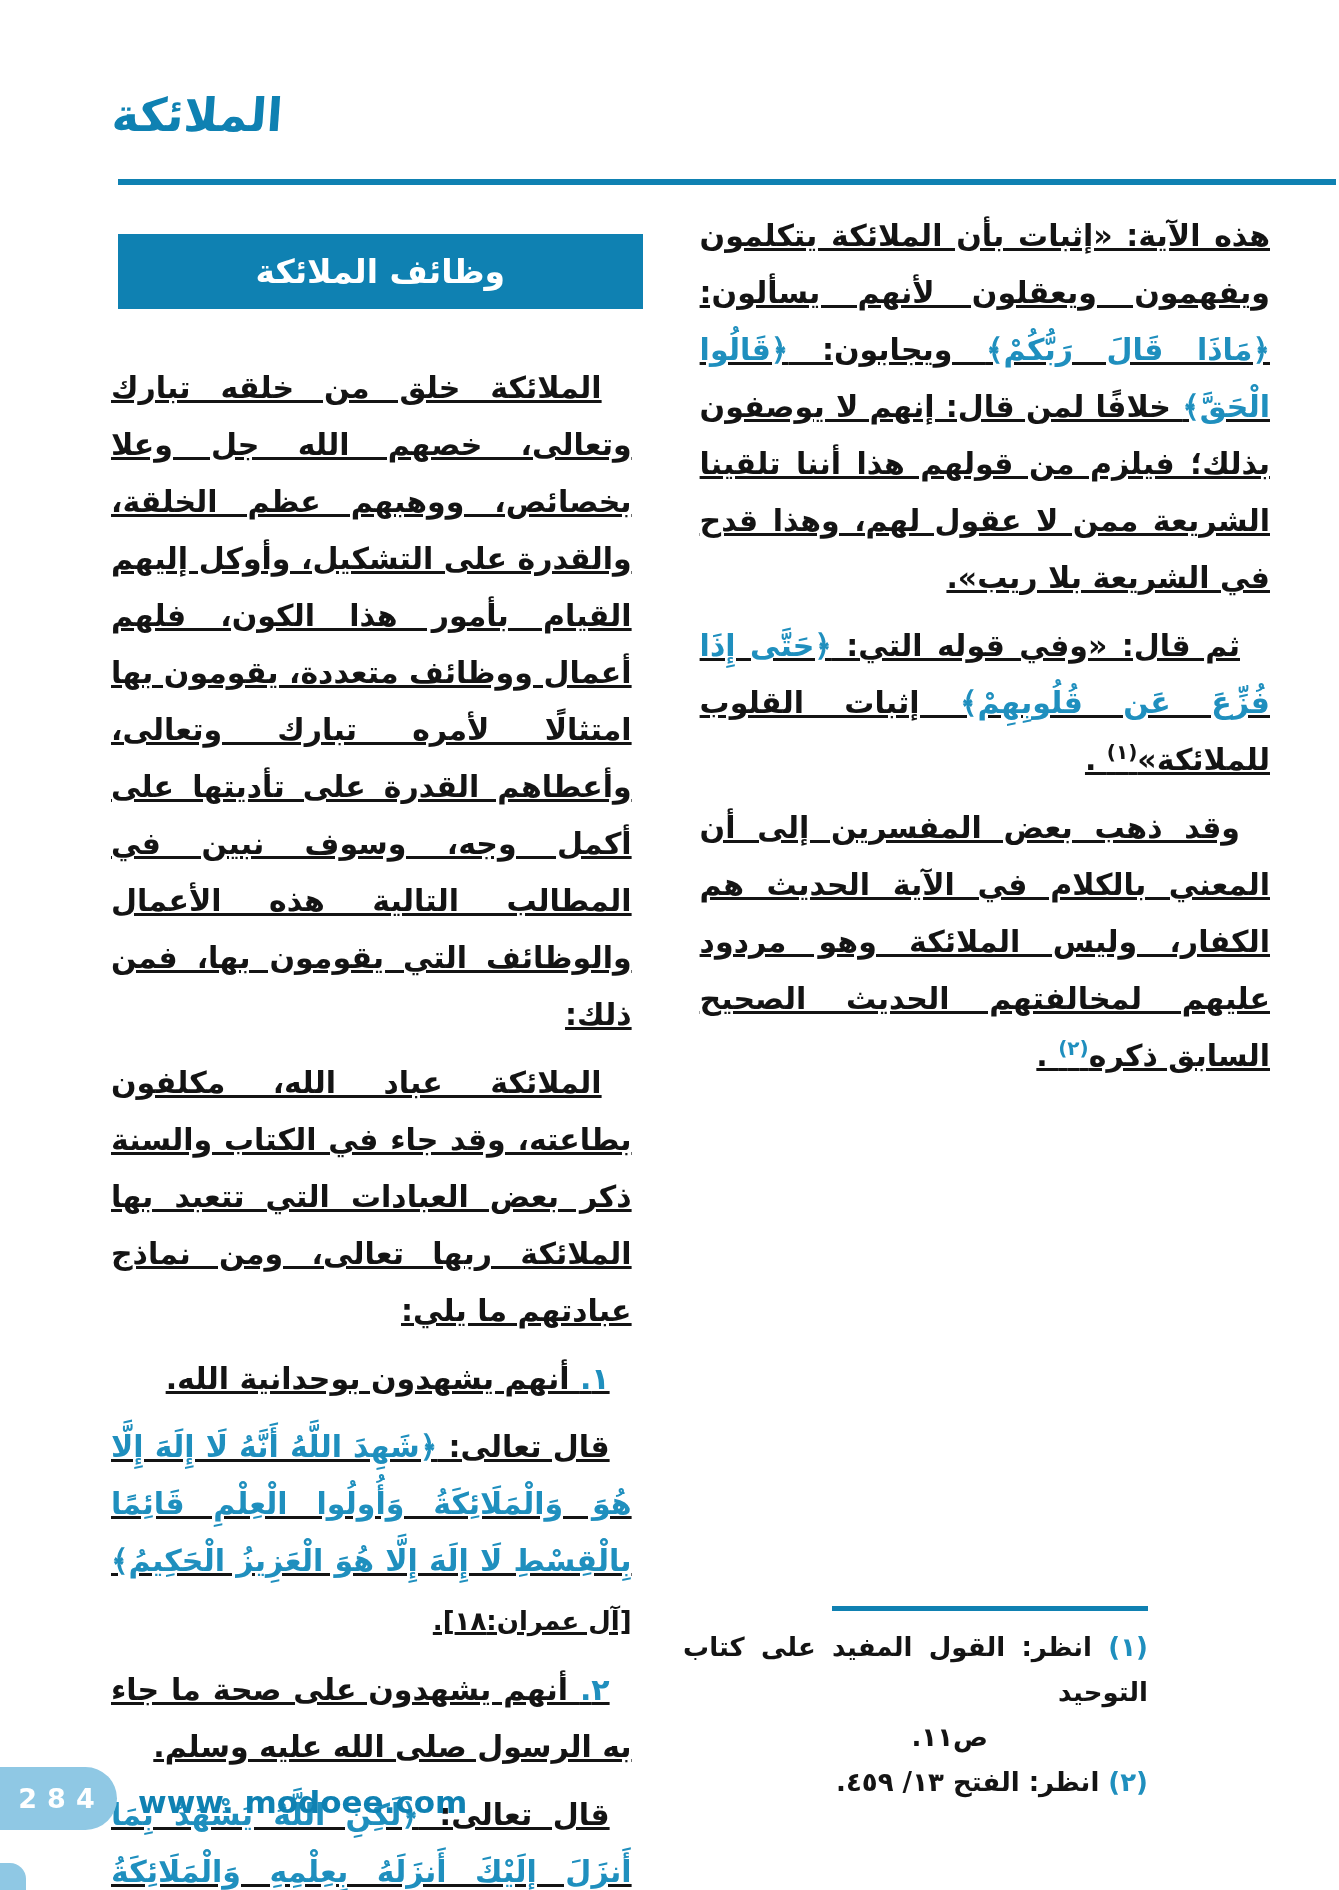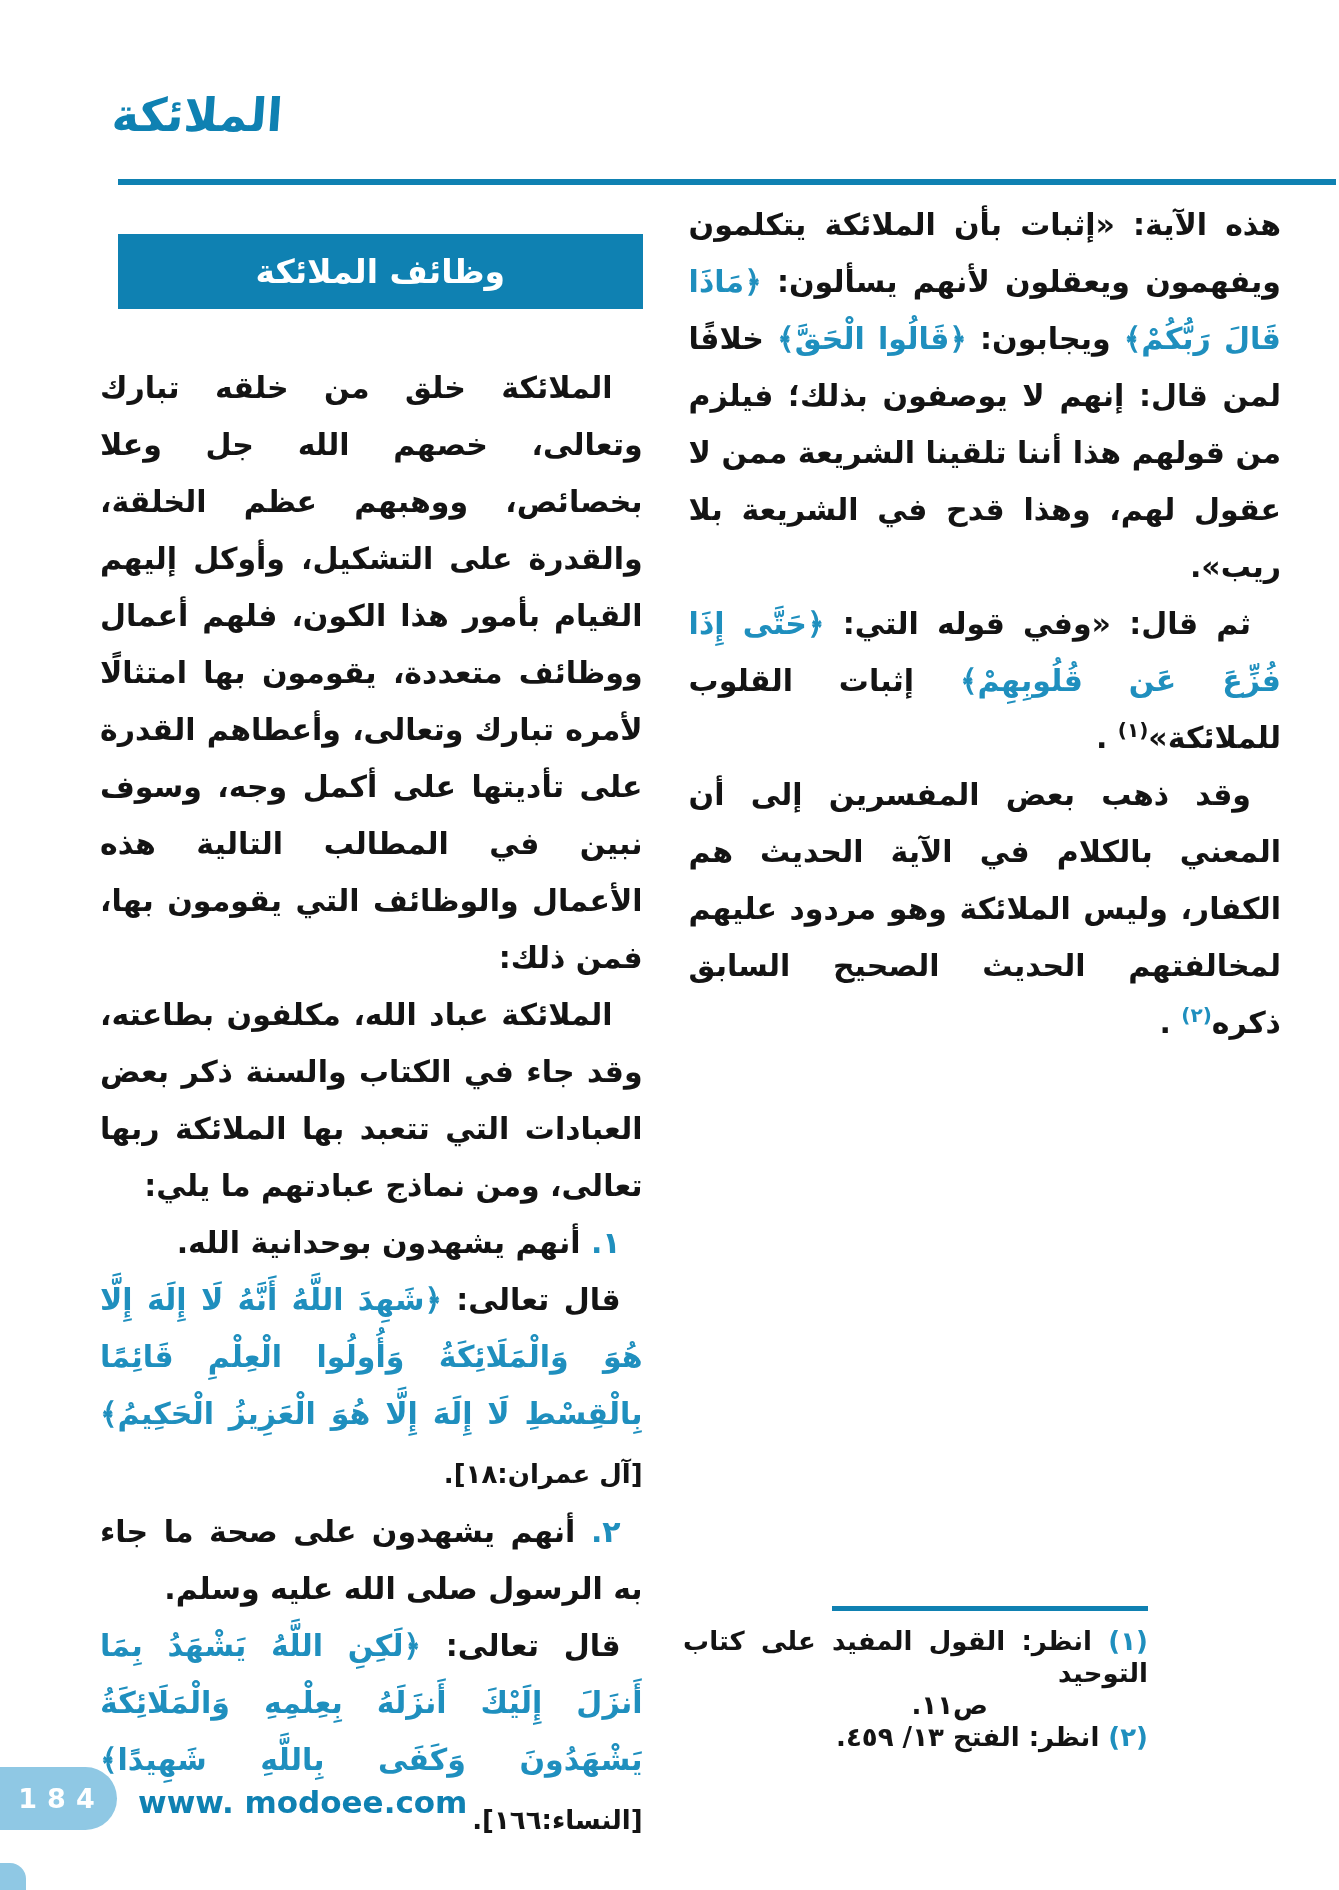--- a/index.html
+++ b/index.html
@@ -43,26 +43,27 @@
     left: 100px;
     right: 58px;
     display: flex;
     direction: rtl;
     gap: 46px;
   }
   .col { direction: rtl; }
   .col-right { width: 595px; }
   .col-left  { width: 545px; }
   .body-par {
-    margin: 0;
+    margin: 11px;
     font-size: 30px;
     font-weight: bold;
     line-height: 57px;
     text-align: justify;
     color: var(--ink);
+    text-decoration: underline;
   }
   .indent { text-indent: 30px; }
   .quran { color: var(--quran); }
   sup.ref { font-size: 20px; line-height: 0; }
   sup.ref-teal { color: var(--quran); }
   .title-box {
     margin: 38px 0 0 18px;
     margin-right: 0;
     height: 75px;
     background: var(--accent);
@@ -94,21 +95,21 @@
   .fn-rule {
     width: 316px;
     height: 5px;
     background: var(--accent);
     margin: 0 0 14px auto;
     margin-right: 0;
   }
   .footnote {
     font-size: 26px;
     font-weight: bold;
-    line-height: 32px;
+    line-height: 45px;
     text-align: justify;
     margin: 0;
     color: var(--ink);
   }
   .fn-marker { color: var(--quran); }
   .fn-cont { display: block; padding-right: 160px; }
   .page-number-pill {
     position: absolute;
     left: 0;
     top: 1767px;
@@ -175,18 +176,18 @@
 
   </div>
 
   <div class="footnotes">
     <div class="fn-rule"></div>
     <p class="footnote"><span class="fn-marker">(١)</span><span> انظر: القول المفيد على كتاب التوحيد</span><span class="fn-cont">ص١١.</span></p>
     <p class="footnote"><span class="fn-marker">(٢)</span><span> انظر: الفتح ١٣/ ٤٥٩.</span></p>
   </div>
 
   <div class="page-number-pill">
-    <span>184</span>
+    <span>284</span>
   </div>
   <div class="corner-shape"></div>
   <div class="website">www. modoee.com</div>
 
 </div>
 
 </body></html>

